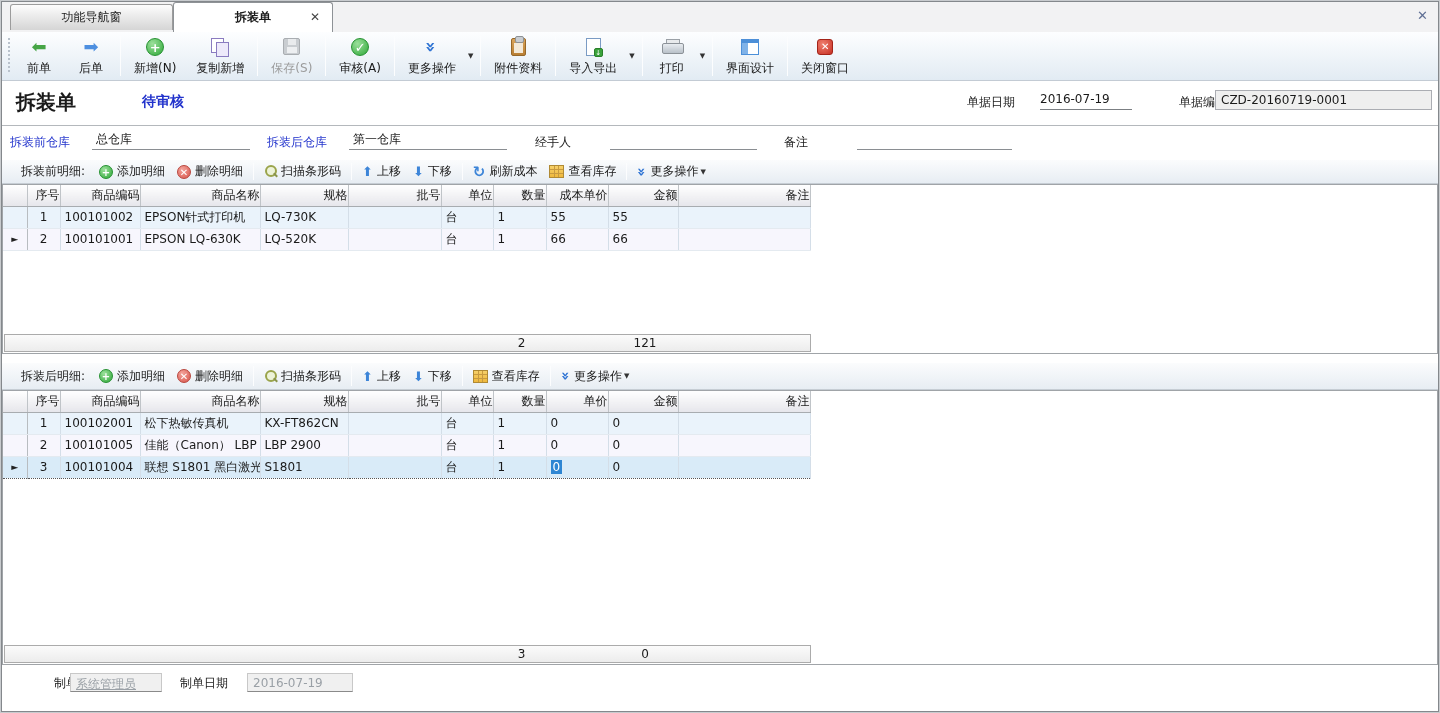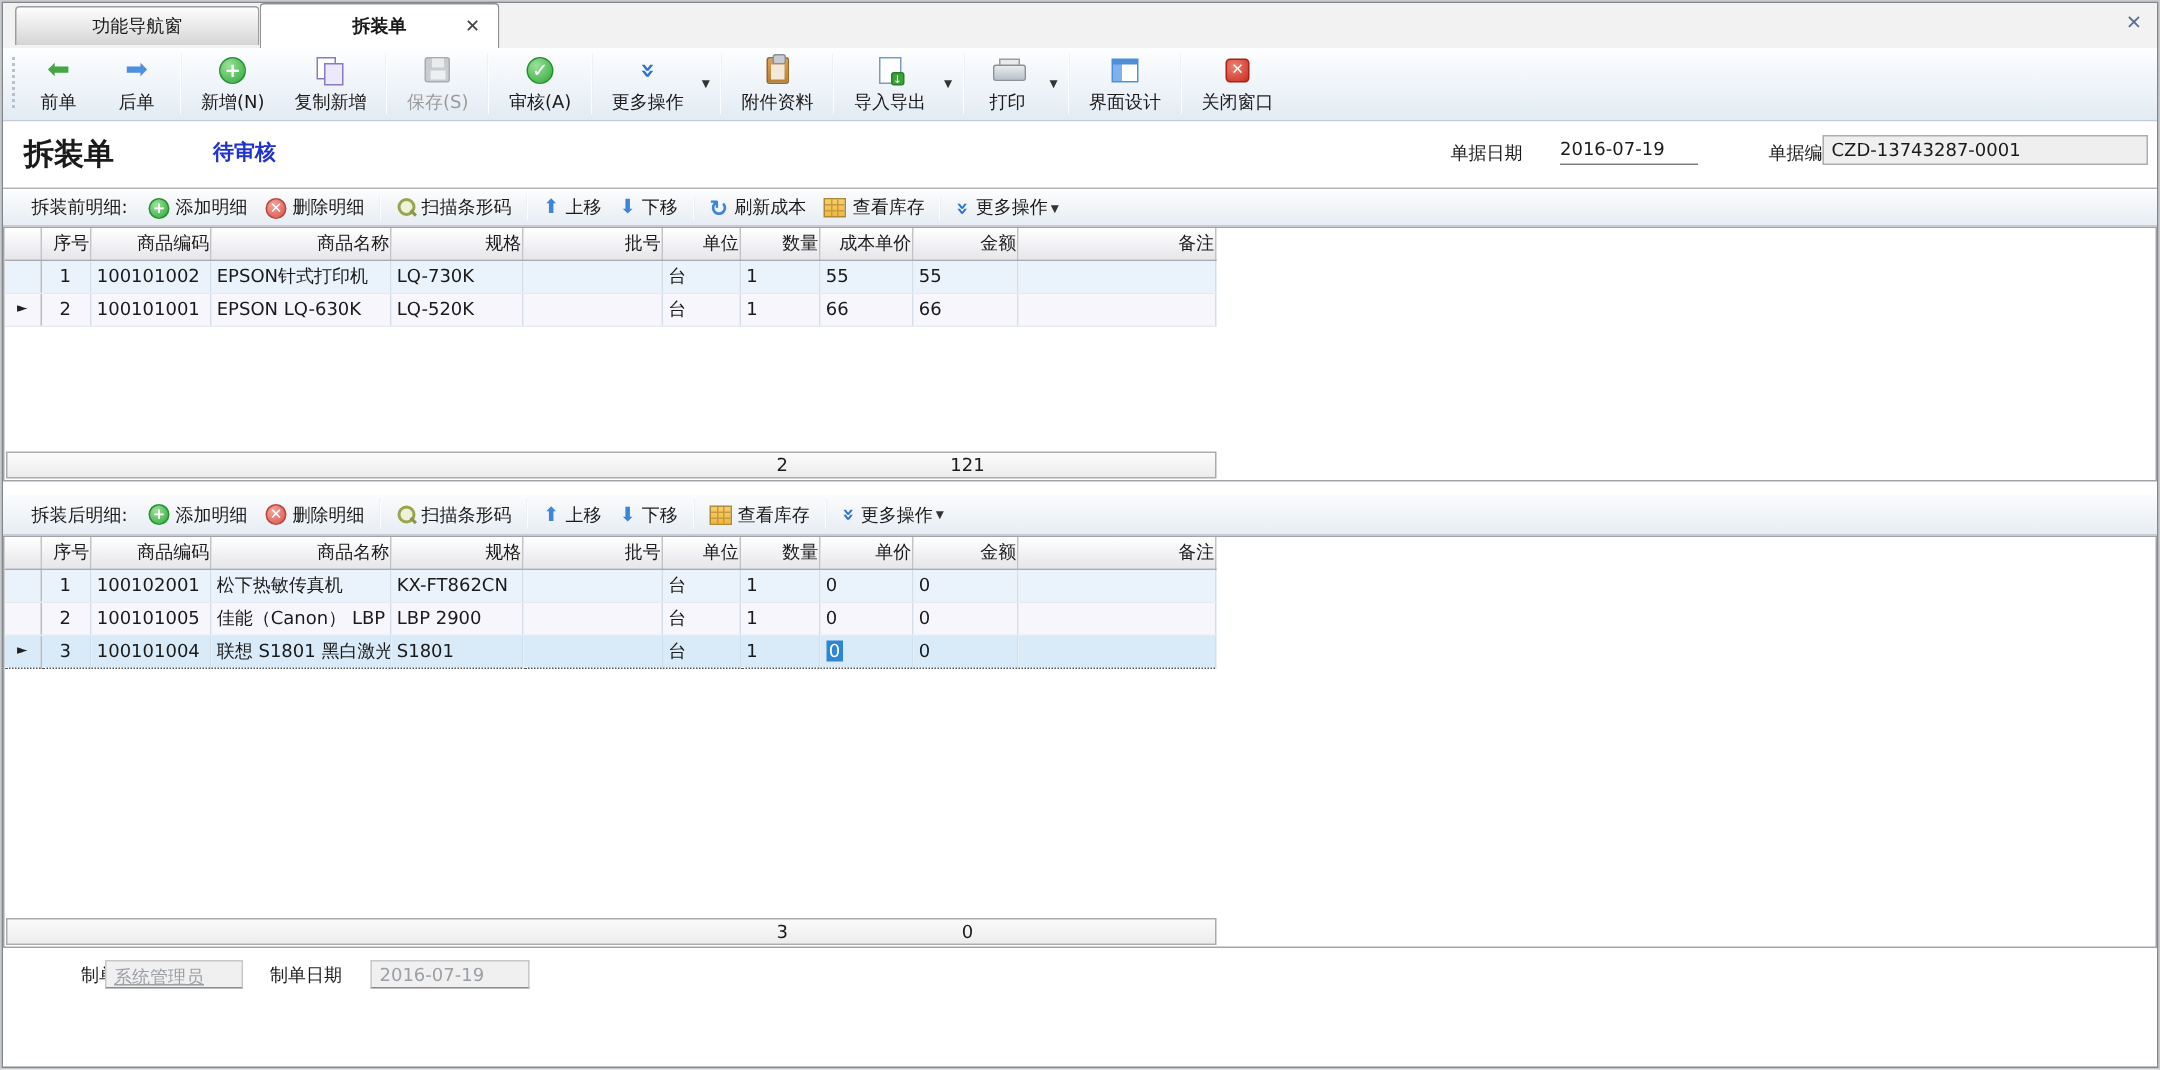--- a/index.html
+++ b/index.html
@@ -215,23 +215,33 @@
       <span class="lbl">关闭窗口</span>
     </div>
   </div>
 
   <div class="titlebar">
     <span class="doc-title">拆装单</span>
     <span class="doc-status">待审核</span>
     <span class="hdr-lbl hdr-date-lbl">单据日期</span>
     <span class="hdr-date-val">2016-07-19</span>
     <span class="hdr-lbl hdr-no-lbl">单据编号</span>
-    <span class="hdr-no-val">CZD-13743287-0001</span>
-  </div>
-
+    <span class="hdr-no-val">CZD-20160719-0001</span>
+  </div>
+
+  <div class="fieldrow">
+    <span class="flabel fblue" style="left:8px;">拆装前仓库</span>
+    <span class="ufield" style="left:90px; width:158px;">总仓库</span>
+    <span class="flabel fblue" style="left:265px;">拆装后仓库</span>
+    <span class="ufield" style="left:347px; width:158px;">第一仓库</span>
+    <span class="flabel" style="left:533px;">经手人</span>
+    <span class="ufield" style="left:608px; width:147px;"></span>
+    <span class="flabel" style="left:782px;">备注</span>
+    <span class="ufield" style="left:855px; width:155px;"></span>
+  </div>
 
   <div class="secbar secbar1">
     <div class="grip"></div>
     <span class="sec-cap">拆装前明细:</span>
     <div class="sbtn">
       <span class="mi mi-circ mi-green">+</span>
       <span>添加明细</span>
     </div>
     <div class="sbtn">
       <span class="mi mi-circ mi-red">✕</span>

